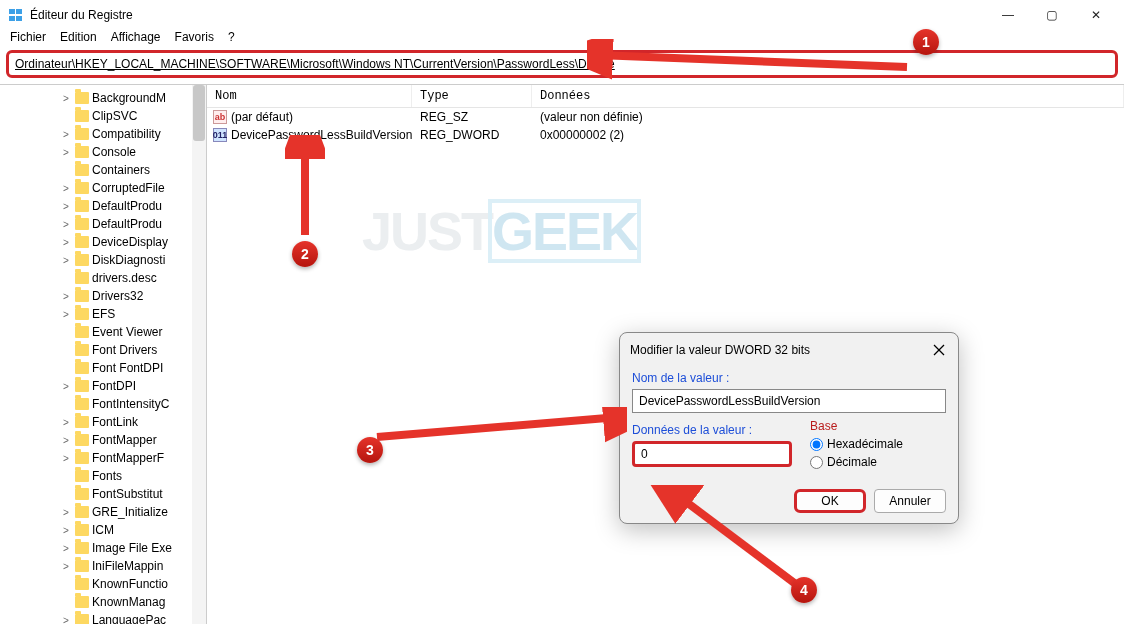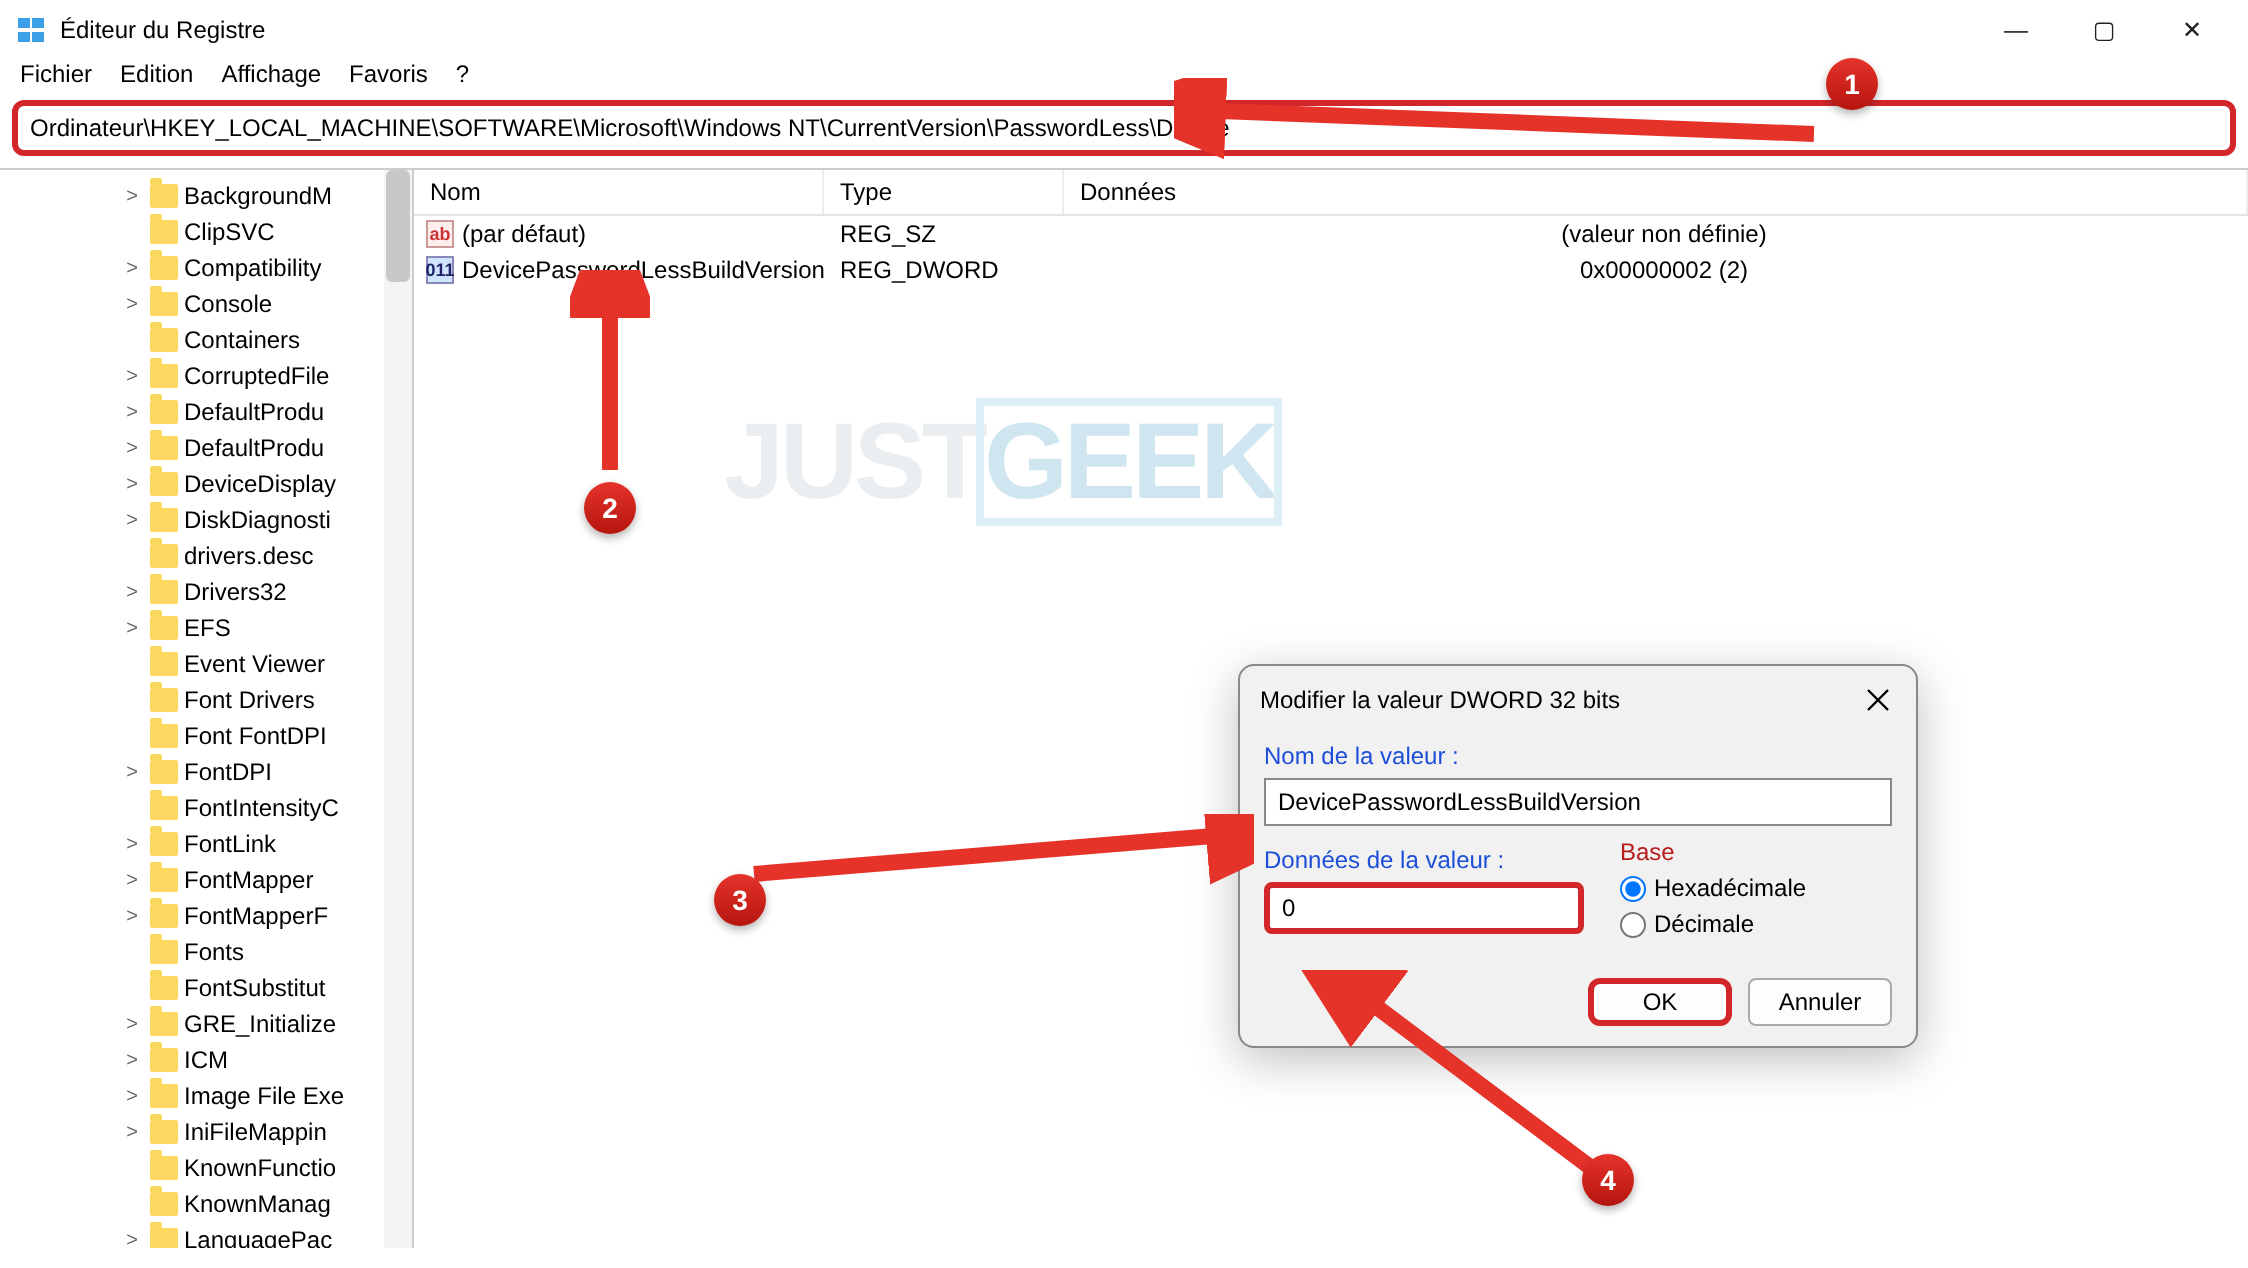--- a/index.html
+++ b/index.html
@@ -29,48 +29,49 @@
       padding: 0px 10px 4px 10px;
       align-items: flex-end;
     }
     .menubar .mi { cursor:pointer; }
     .addressbar-wrap { padding: 2px 6px 6px 6px; }
     .addressbar {
       border: 3px solid #d1262a;
       border-radius: 6px;
       padding: 4px 6px;
       background:#fff;
+      text-decoration:underline;
     }
     .content {
       display:flex;
       height: calc(100% - 30px - 22px - 42px);
       border-top: 1px solid #ccc;
     }
     .tree {
       width: 207px;
       border-right: 1px solid #ccc;
       overflow: hidden;
       position:relative;
       padding-top:4px;
     }
     .tree-inner { padding-left: 6px;}
     .node { display:flex; align-items:center; height:18px; gap:3px; padding-left: 70px; white-space:nowrap;}
     .node .chev { width:12px; text-align:center; color:#6a6a6a; cursor:pointer; font-size:10px; margin-left:-16px;}
     .folder-icon { width:14px; height:12px; background:#fdd861; border-radius:1px; position:relative; }
     .folder-icon::before{content:"";position:absolute;top:-3px;left:0;width:6px;height:3px;background:#fdd861;border-radius:1px 1px 0 0;}
     .main { flex:1; position:relative; }
     .headers { display:flex; border-bottom:1px solid #e5e5e5; }
-    .headers div { padding:4px 8px; border-right:1px solid #eee; }
+    .headers div { padding:4px 8px; border-right:1px solid #eee;font-family:Liberation Mono, monospace; }
     .col-nom { width:205px; }
     .col-type{ width:120px; }
     .col-don { flex:1; }
     .row { display:flex; height:18px; align-items:center; }
     .row .c1 { width:205px; display:flex; align-items:center; gap:4px; padding-left:6px;}
     .row .c2 { width:120px; padding-left:8px;}
-    .row .c3 { flex:1; padding-left:8px;text-align:center;}
+    .row .c3 { flex:1; padding-left:8px;}
     .val-icon { width:14px; height:14px; display:inline-flex; align-items:center; justify-content:center; font-size:9px; font-weight:bold;}
     .ab-icon { border:1px solid #c99; color:#c33; background:#fee;}
     .dw-icon { border:1px solid #88b; color:#226; background:#cfe4ff;}
 
     .watermark {
       position:absolute; left: 155px; top: 115px;
       font-size: 54px; font-weight: 900; letter-spacing: -2px;
       color:#ebeef0; pointer-events:none; user-select:none;
       font-family: Arial, sans-serif;
     }

